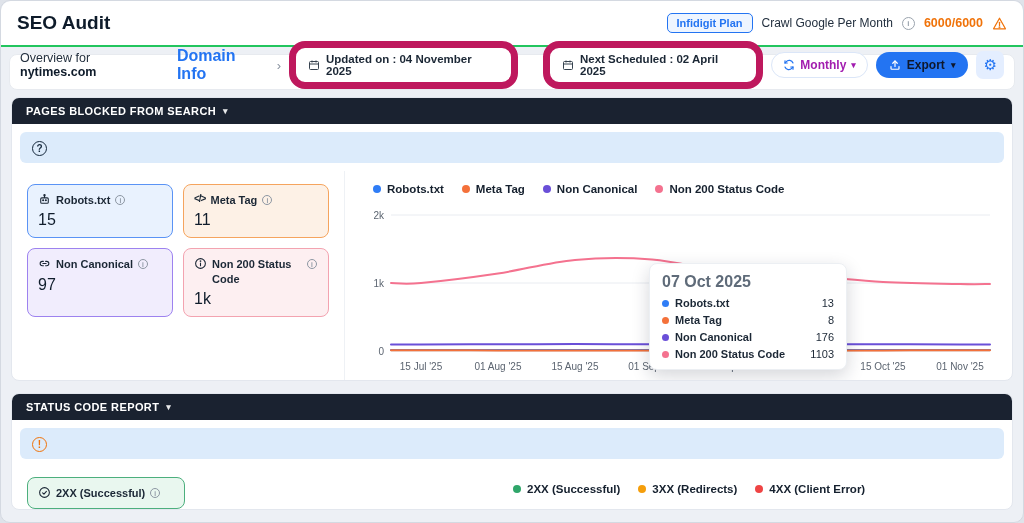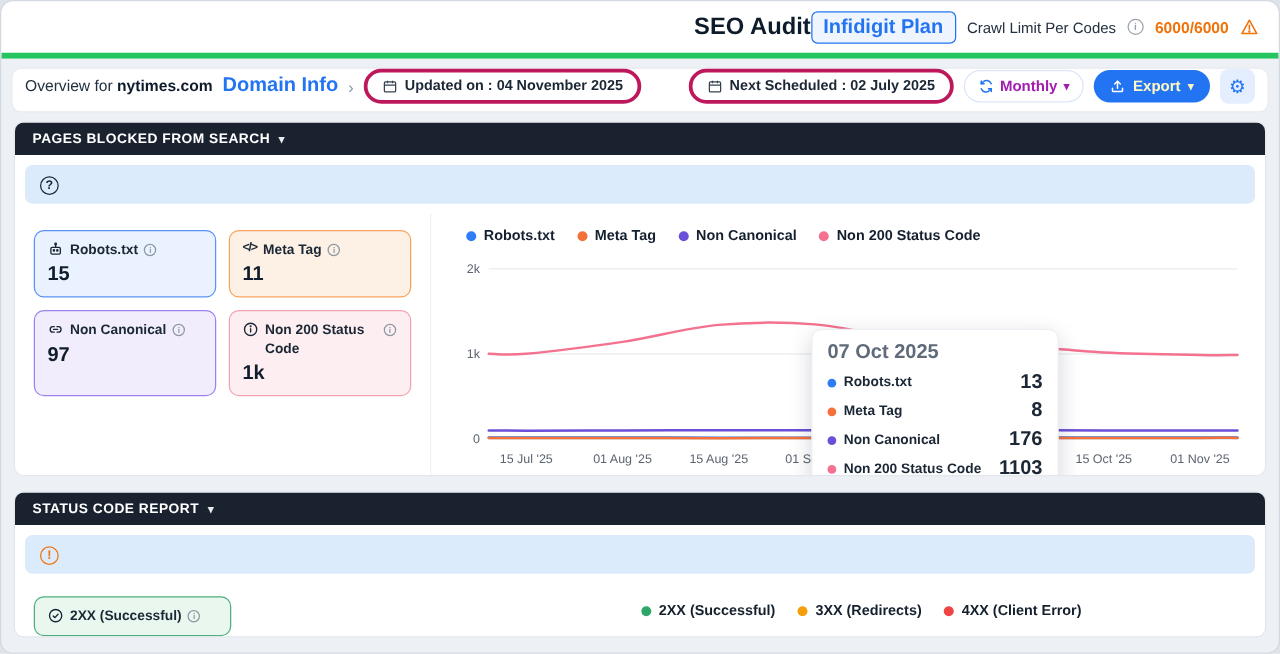--- a/index.html
+++ b/index.html
@@ -1,97 +1,97 @@
 <!DOCTYPE html>
 <html><head>
 <meta charset="utf-8">
 <style>
   *{margin:0;padding:0;box-sizing:border-box}
   html,body{width:1024px;height:523px;overflow:hidden}
   body{font-family:"Liberation Sans",sans-serif;background:#dfe3ea;color:#15202e;font-size:12px}
   .page{width:1024px;height:523px;overflow:hidden;background:#edf0f5;border:1px solid #d4d9e1;border-radius:10px;display:flex;flex-direction:column}
 
   
-  .top-header{flex:none;display:flex;align-items:center;justify-content:flex-end;background:#fff;height:46px;padding:14px 16px;border-bottom:5px solid #22c55e;border-radius:10px 10px 0 0}
+  .top-header{flex:none;display:flex;align-items:center;justify-content:space-between;background:#fff;height:46px;padding:14px 16px;border-bottom:2px solid #22c55e;border-radius:10px 10px 0 0}
   .page-title{font-size:19px;font-weight:bold;color:#0e1b2a}
   .header-right{display:flex;align-items:center;gap:9px}
-  .plan-badge{color:#2374f2;border:1px solid #2374f2;background:#eef5ff;font-weight:bold;font-size:16px;padding:3px 9px;border-radius:5px;cursor:pointer}
+  .plan-badge{color:#2374f2;border:1px solid #2374f2;background:#eef5ff;font-weight:bold;font-size:11px;padding:3px 9px;border-radius:5px;cursor:pointer}
   .crawl-label{font-size:12px;color:#23303f}
   .crawl-value{font-size:12.5px;color:#f0730a;font-weight:bold}
   .circle-i{width:13px;height:13px;border:1.3px solid #9aa3ad;border-radius:50%;display:inline-flex;align-items:center;justify-content:center;font-size:8px;font-weight:bold;color:#9aa3ad;font-style:normal}
 
   
-  .toolbar{flex:none;margin:7px 8px;background:#fff;border:1px solid #e7eaef;border-radius:8px;height:36px;display:flex;align-items:flex-start;padding:0 10px;gap:25px}
+  .toolbar{flex:none;margin:7px 8px;background:#fff;border:1px solid #e7eaef;border-radius:8px;height:36px;display:flex;align-items:flex-end;padding:0 10px;gap:25px}
   .tb-left{display:flex;align-items:center;gap:8px}
   .tb-right{margin-left:auto;display:flex;align-items:center;gap:8px}
   .ov-text{font-size:12.5px;color:#23303f}
   .ov-domain{font-weight:bold;color:#0e1b2a}
   .domain-link{color:#2374f2;font-weight:bold;font-size:16px;cursor:pointer}
   .chev{color:#8a93a0;font-size:13px}
-  .pill{display:inline-flex;align-items:center;gap:6px;border:3px solid #be185d;border-radius:16px;padding:5px 12px;font-weight:bold;font-size:11.5px;background:#fff;color:#1b2735}
+  .pill{display:inline-flex;align-items:center;gap:6px;border:7px solid #be185d;border-radius:16px;padding:5px 12px;font-weight:bold;font-size:11.5px;background:#fff;color:#1b2735}
   .freq-btn{display:inline-flex;align-items:center;gap:5px;color:#a21caf;font-weight:bold;font-size:12px;border:1px solid #dbe6f8;background:#fff;border-radius:16px;padding:5px 11px;cursor:pointer}
-  .export-btn{display:inline-flex;align-items:center;gap:6px;background:#2374f2;color:#fef9c3;font-weight:bold;font-size:12px;border-radius:16px;padding:6px 13px;border:none;cursor:pointer}
+  .export-btn{display:inline-flex;align-items:center;gap:6px;background:#2374f2;color:#0f172a;font-weight:bold;font-size:12px;border-radius:16px;padding:6px 13px;border:none;cursor:pointer}
   .gear-btn{width:28px;height:28px;border-radius:7px;background:#e4eeff;display:flex;align-items:center;justify-content:center;color:#2374f2;font-size:15px;cursor:pointer}
   .caret{font-size:9px}
 
   
   .card-section{margin:0 10px 12px;background:#fff;border:1px solid #e3e7ee;border-radius:8px;overflow:hidden}
   .section-header{background:#1a2230;color:#fff;font-weight:bold;font-size:11px;letter-spacing:.4px;padding:7px 14px;display:flex;align-items:center;gap:7px;cursor:pointer}
   .section-header .caret{opacity:.9}
   .info-banner{margin:8px;background:#dcebfb;border-radius:6px;padding:7px 12px;display:flex;gap:9px;align-items:flex-start}
   .q-icon{width:15px;height:15px;border:1.5px solid #16293d;border-radius:50%;display:flex;align-items:center;justify-content:center;font-size:10px;font-weight:bold;color:#16293d;flex:none;margin-top:2px}
   .q-icon.orange{border-color:#f0730a;color:#f0730a}
   .ib-title{font-weight:bold;font-size:12px;color:#16293d}
   .ib-sub{font-size:11.5px;color:#314a63;margin-top:2px}
 
   
   .blocked-body{display:flex}
   .cards-grid{width:332px;flex:none;padding:13px 15px;display:grid;grid-template-columns:1fr 1fr;gap:10px;align-content:start}
   .stat-card{border-radius:8px;padding:8px 10px;border:1.5px solid;cursor:pointer}
   .stat-top{display:flex;align-items:flex-start;gap:5px}
   .stat-label{font-size:11px;font-weight:bold;color:#1b2735;line-height:1.3}
   .mini-i{width:10px;height:10px;border:1px solid #8d97a3;border-radius:50%;display:inline-flex;align-items:center;justify-content:center;font-size:6.5px;font-weight:bold;color:#8d97a3;flex:none;margin-top:2px;font-style:normal}
-  .stat-value{font-size:16px;font-weight:bold;color:#101d2c;margin-top:4px}
+  .stat-value{font-size:16px;font-weight:normal;color:#101d2c;margin-top:4px}
   .c-blue{background:#e9f2fe;border-color:#5a93f5}
   .c-orange{background:#fdf1e6;border-color:#f5a45e}
   .c-plain{background:#fff;border-color:#e4e7ed}
   .c-purple{background:#f1edfd;border-color:#9d82ef}
   .c-pink{background:#fdeff1;border-color:#f3a3b0}
   .c-green{background:#e9f7ef;border-color:#4caf7d}
   .stat-ic{flex:none;display:inline-flex;margin-top:0}
   .code-glyph{font-size:10px;font-weight:bold;color:#1b2735;letter-spacing:-1px}
 
   
   .chart-wrap{flex:1;border-left:1px solid #eef1f5;padding:10px 12px 2px;position:relative}
   .chart-legend{display:flex;gap:18px;align-items:center;padding:2px 0 6px 16px}
   .cl-item{display:flex;align-items:center;gap:6px;font-size:11.5px;font-weight:bold;color:#15202e}
   .dot{width:8px;height:8px;border-radius:50%;flex:none}
   #trend-svg{display:block}
   .tooltip{position:absolute;left:304px;top:92px;width:198px;background:#fff;border:1px solid #eceff3;border-radius:8px;box-shadow:0 6px 18px rgba(20,30,50,.18);padding:9px 12px;z-index:5}
   .tt-date{font-size:16px;font-weight:bold;color:#5f6b79;margin-bottom:6px}
   .tt-row{display:flex;align-items:center;gap:6px;margin-top:5px}
   .tt-dot{width:7px;height:7px;border-radius:50%;flex:none}
   .tt-name{font-size:11px;font-weight:bold;color:#1b2735;flex:1}
-  .tt-val{font-size:16px;font-weight:bold;color:#1b2735}
+  .tt-val{font-size:11px;font-weight:normal;color:#1b2735}
 
   
   .status-body{display:flex;align-items:flex-start;padding:10px 15px 0}
   .status-card{width:158px;flex:none}
   .status-legend{display:flex;gap:18px;margin-left:328px;padding-top:6px;white-space:nowrap;overflow:hidden}
 </style>
 </head>
 <body>
 
 <div class="page">
 
   <header class="top-header">
     <h1 class="page-title">SEO Audit</h1>
     <div class="header-right">
       <span class="plan-badge">Infidigit Plan</span>
-      <span class="crawl-label">Crawl Limit Per Codes</span>
+      <span class="crawl-label">Crawl Google Per Month</span>
       <i class="circle-i">i</i>
       <span class="crawl-value">6000/6000</span>
       <span style="display:inline-flex">
         <svg width="15" height="15" viewBox="0 0 24 24" fill="none" stroke="#f0730a" stroke-width="2" stroke-linejoin="round">
             <path d="M12 3.5 2.5 20.5h19L12 3.5z"></path>
             <path d="M12 10v5" stroke-linecap="round"></path>
             <circle cx="12" cy="17.8" r="0.6" fill="#f0730a"></circle>
           </svg>
       </span>
     </div>
@@ -116,21 +116,21 @@
       </span>
     </div>
     <div class="tb-right">
       <span class="pill">
         <span style="display:inline-flex">
             <svg width="12" height="12" viewBox="0 0 24 24" fill="none" stroke="#36424f" stroke-width="2">
               <rect x="3" y="5" width="18" height="16" rx="2"></rect>
               <path d="M8 3v4M16 3v4M3 10h18"></path>
             </svg>
           </span>
-        <span>Next Scheduled : 02 July 2025</span>
+        <span>Next Scheduled : 02 April 2025</span>
       </span>
       <button class="freq-btn">
         <span style="display:inline-flex">
             <svg width="12" height="12" viewBox="0 0 24 24" fill="none" stroke="#2374f2" stroke-width="2.4" stroke-linecap="round" stroke-linejoin="round">
               <path d="M20 8A8 8 0 0 0 6.2 5.8L4 8"></path>
               <path d="M4 3.5V8h4.5"></path>
               <path d="M4 16a8 8 0 0 0 13.8 2.2L20 16"></path>
               <path d="M20 20.5V16h-4.5"></path>
             </svg>
           </span>

